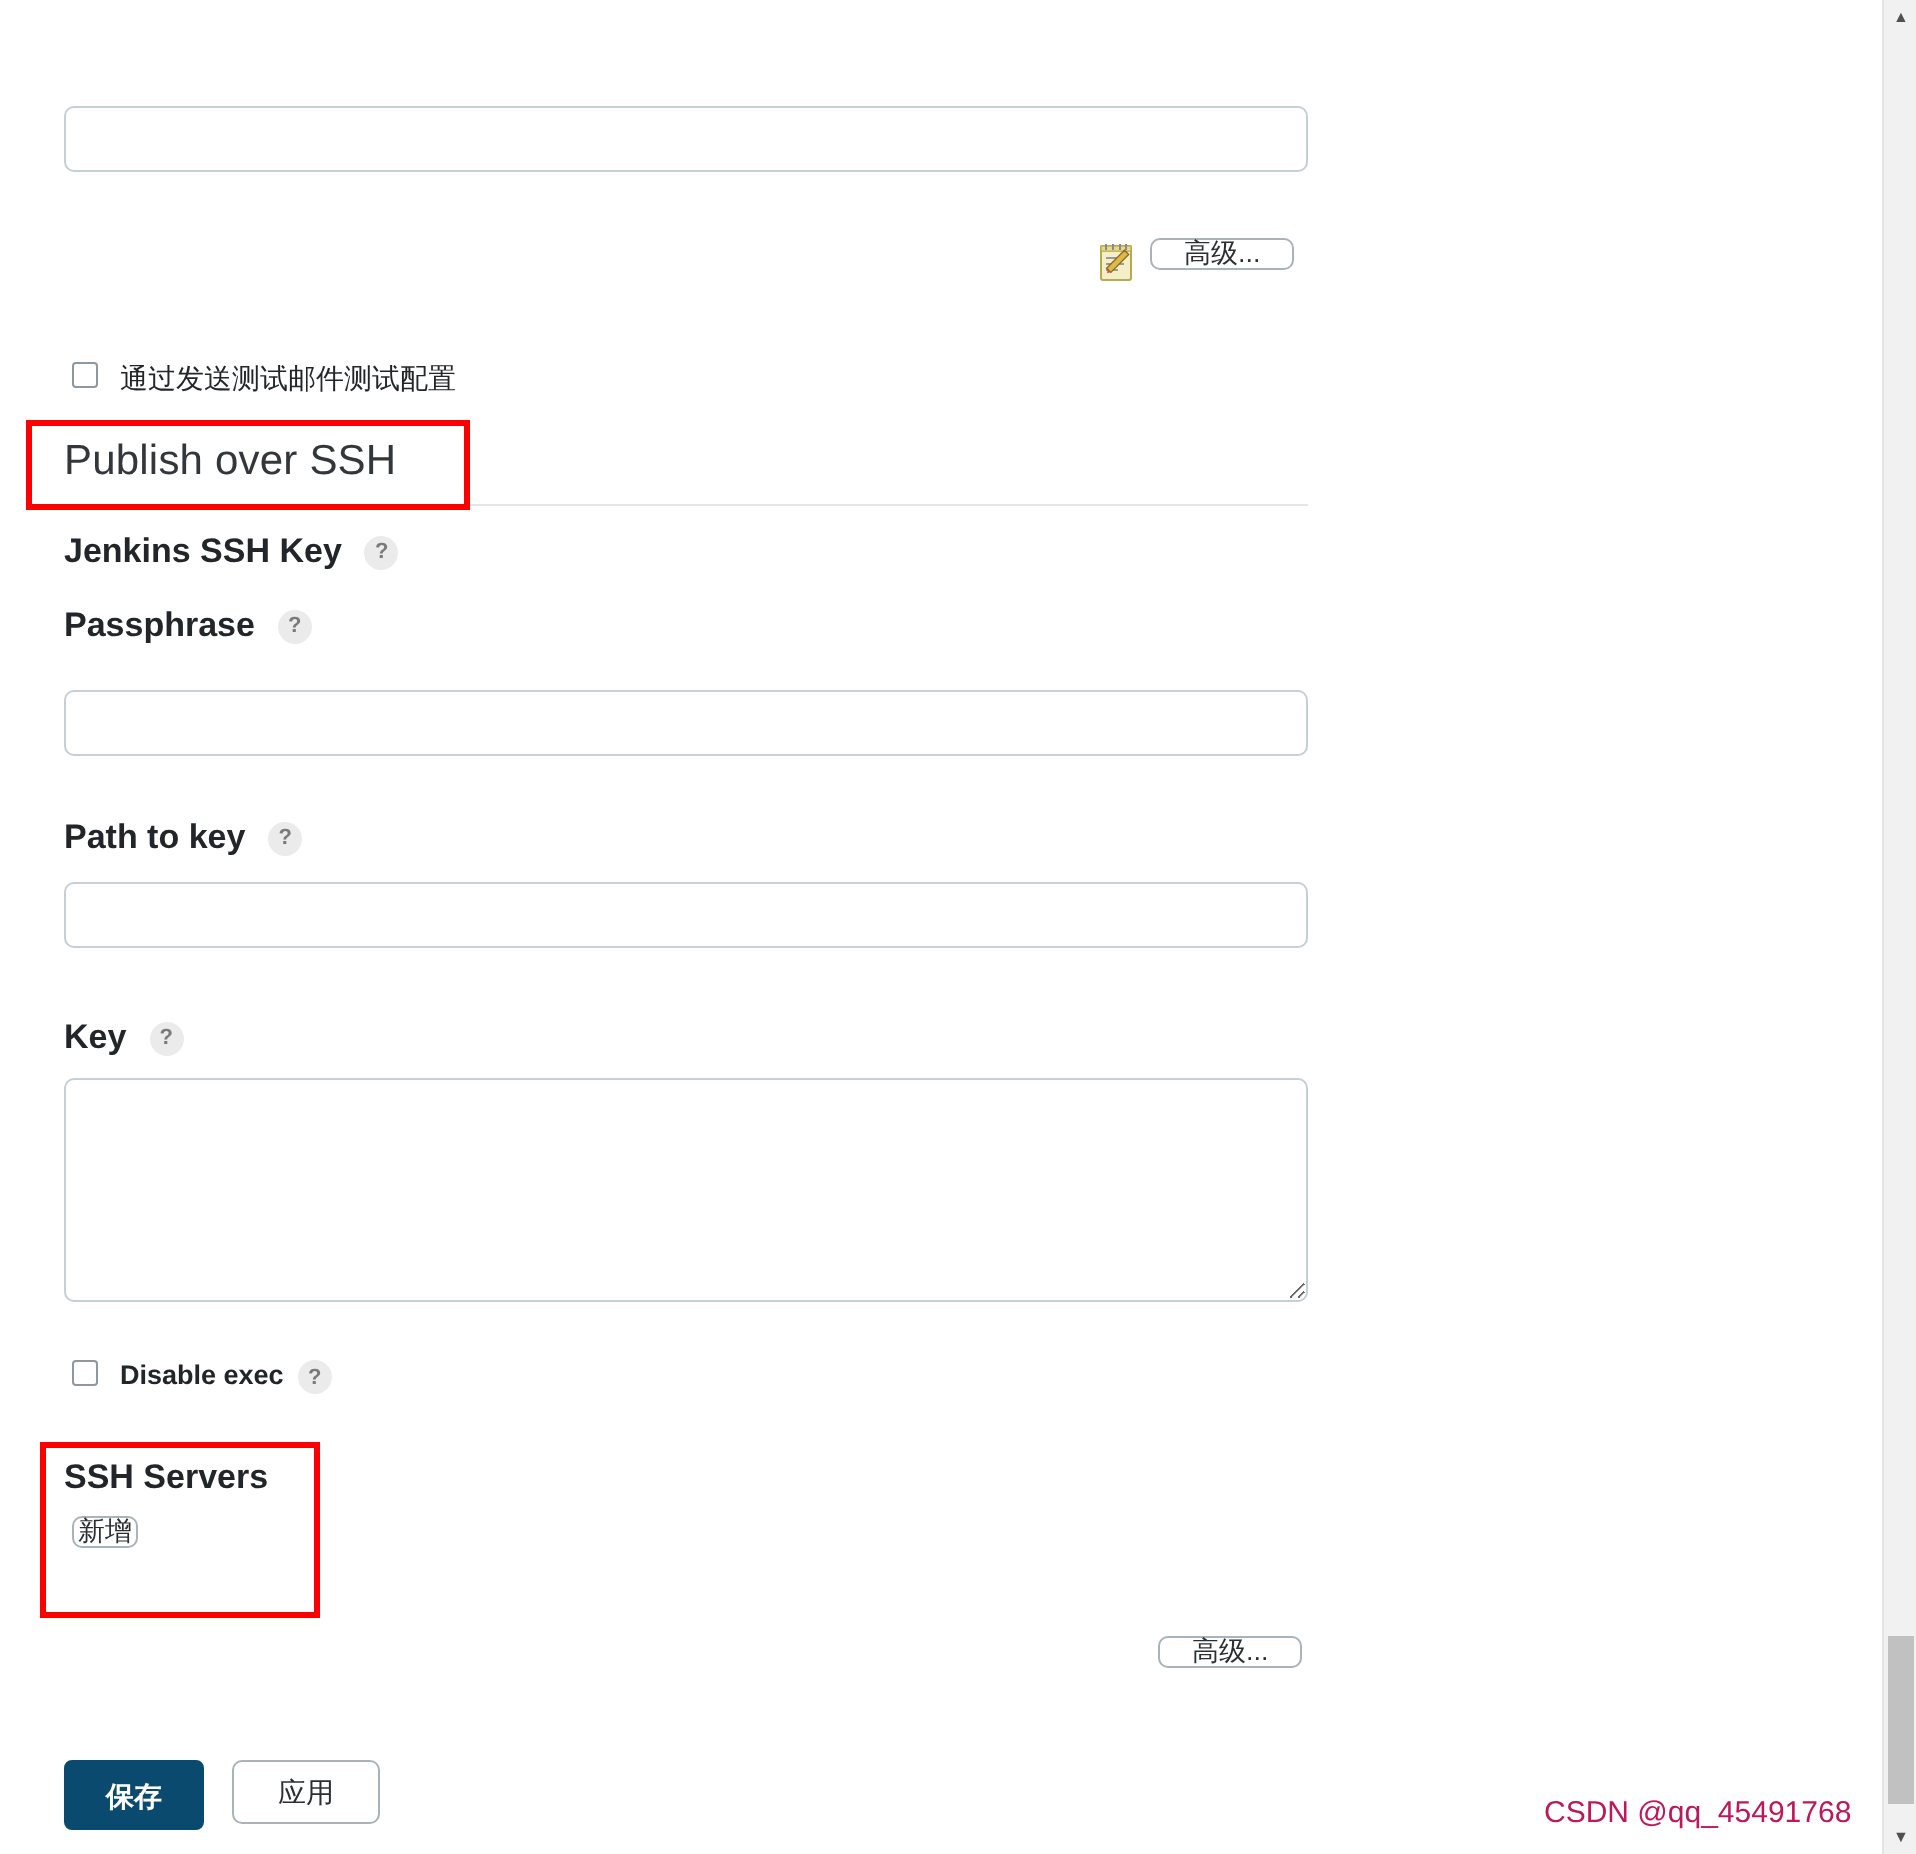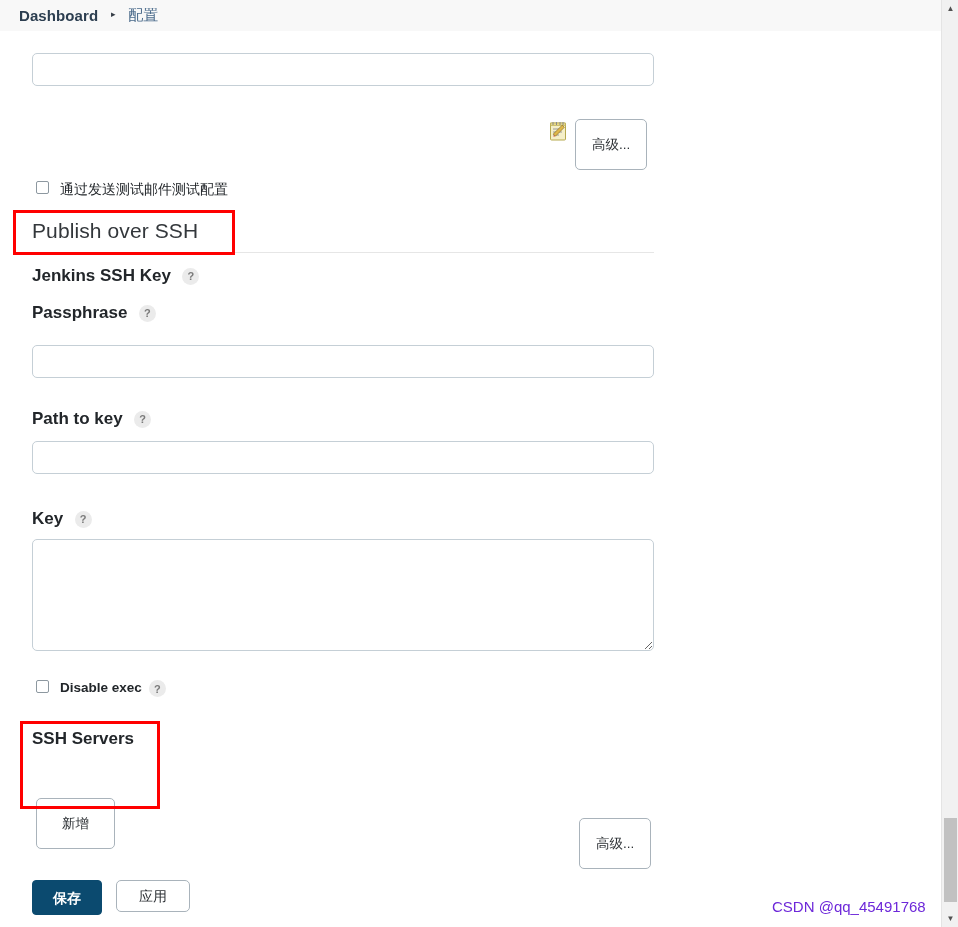--- a/index.html
+++ b/index.html
@@ -131,21 +131,21 @@
   .cb-label.zh { font-size: 14px; }
   .cb-label.en { font-weight: bold; }
 
   .btn-secondary {
     border: 1px solid #a9b3bb;
     border-radius: 5px;
     background: #ffffff;
     color: #2b2f33;
     font-size: 13.5px;
     font-family: "Liberation Sans", sans-serif;
-    height: 51px;
+    height: 16px;
     padding: 0 16px;
     cursor: pointer;
     line-height: 1;
   }
   .btn-primary {
     border: 1px solid #0b4a6f;
     border-radius: 4px;
     background: #0b4a6f;
     color: #ffffff;
     font-size: 14px;
@@ -216,36 +216,31 @@
     left: 2px;
     width: 13px;
     background: #c1c1c1;
     border-radius: 0;
     cursor: pointer;
   }
 
   .watermark {
     position: absolute;
     font-size: 15px;
-    color: #6d28d9;
+    color: #be185d;
     font-family: "Liberation Sans", sans-serif;
     white-space: nowrap;
     user-select: none;
   }
 </style>
 </head>
 <body>
 
 <div id="app">
 
-  <div class="breadcrumb-bar">
-    <span class="crumb-link">Dashboard</span>
-    <span class="crumb-sep">▸</span>
-    <span class="crumb-current">配置</span>
-  </div>
 
   <div class="content">
 
     <input class="text-input abs" style="left: 32px; top: 22px; width: 622px;" placeholder="">
 
     <div class="abs notepad" style="left:548px; top:90px;">
       <svg width="22" height="22" viewBox="0 0 22 22">
         <rect x="2.5" y="2" width="15" height="17" rx="1" fill="#f5efc8" stroke="#b6a94f" stroke-width="1"></rect>
         <rect x="2.5" y="2" width="15" height="2.6" fill="#e8d98a" stroke="#b6a94f" stroke-width="0.6"></rect>
         <line x1="5" y1="1" x2="5" y2="4" stroke="#8a8a8a" stroke-width="1"></line>
@@ -298,21 +293,21 @@
 
     <div class="check-row abs" style="left:36px; top:649px;">
       <input type="checkbox" class="cb" style="">
       <span class="cb-label en">Disable exec</span>
       <span class="help-icon">?</span>
     </div>
 
     <div class="abs" style="left:32px; top:698px;">
       <span class="field-label">SSH Servers</span>
     </div>
-    <button class="btn-secondary abs" style="left:36px; top:727px; padding:0 25px;margin-top:40px;">新增</button>
+    <button class="btn-secondary abs" style="left:36px; top:727px; padding:0 2px;">新增</button>
 
     <div class="annot-box" style="left:20px; top:690px; width:140px; height:88px;"></div>
 
     <button class="btn-secondary abs" style="left:579px; top:787px;">高级...</button>
 
     <button class="btn-primary abs" style="left:32px; top:849px;">保存</button>
     <button class="btn-secondary abs" style="left:116px; top:849px; height:32px; padding:0 22px; font-size:14px;">应用</button>
 
   </div>
 

